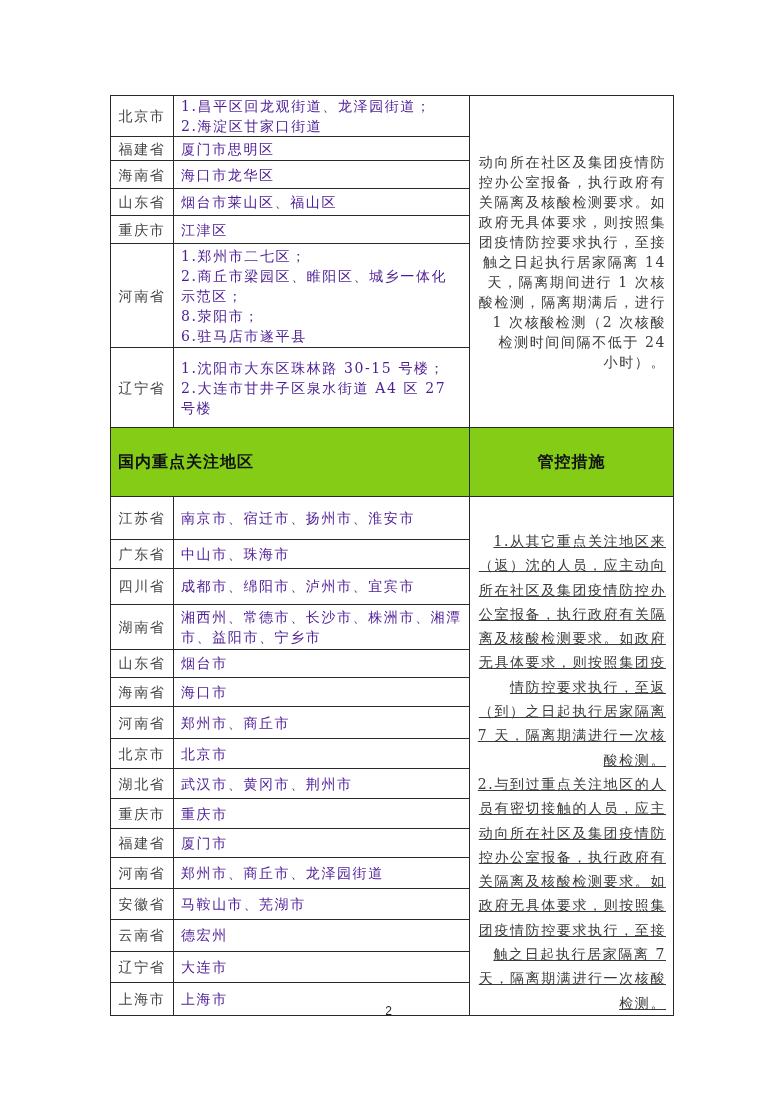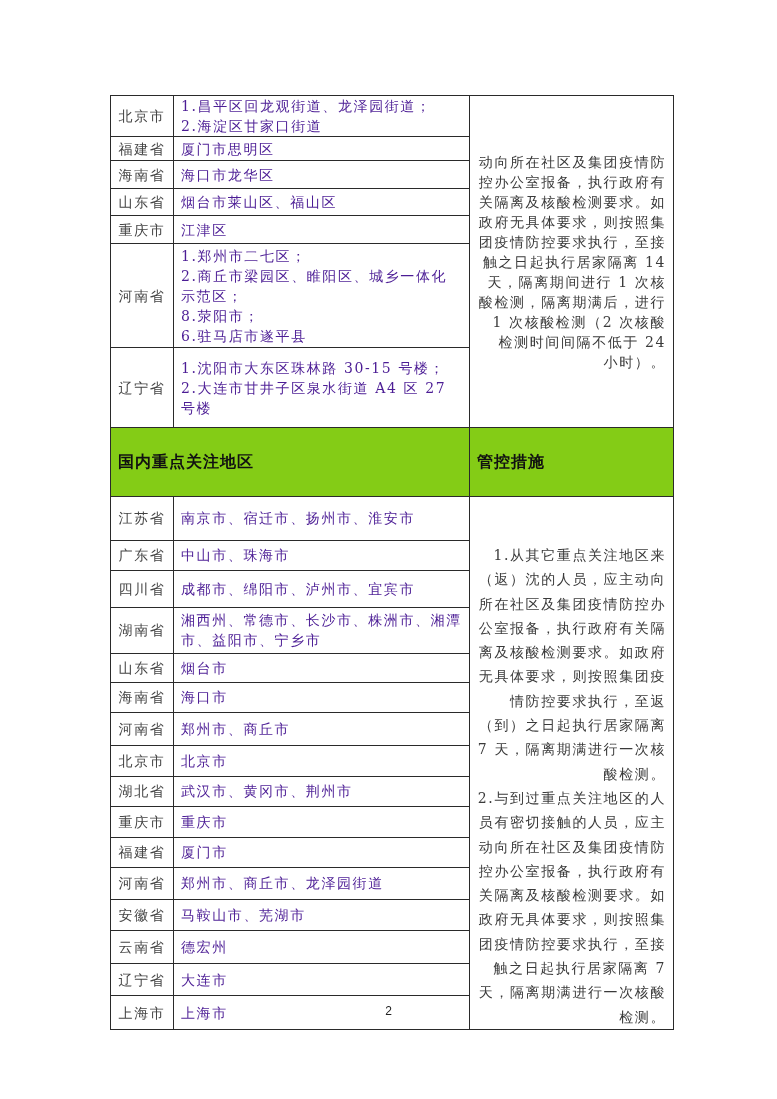--- a/index.html
+++ b/index.html
@@ -6,24 +6,24 @@
     body { width: 777px; height: 1099px; position: relative; overflow: hidden;
            font-family: "DejaVu Serif", "Liberation Serif", serif; color: #3a3a3a; }
     .page { position: absolute; left: 0; top: 0; width: 687px; height: 1099px; }
     table.doc { position: absolute; left: 110px; top: 95px; width: 563px;
                 border-collapse: collapse; table-layout: fixed; }
     table.doc td { border: 1.5px solid #2a2a2a; padding: 0 7px; font-size: 14px;
                    line-height: 20px; vertical-align: middle; letter-spacing: 1.6px; }
     td.prov { text-align: center; padding: 0 2px; letter-spacing: 2px; color: #444; }
     td.area { color: #4c1d95; }
     td.measure { vertical-align: top; padding: 4px 7px 0 8px; line-height: 24.5px; text-align: right; }
-    td.measure.bottom { vertical-align: top; padding-top: 46px; line-height: 24.3px; }
+    td.measure.bottom { vertical-align: top; padding-top: 32px; line-height: 24.3px; text-decoration: underline; }
     tr.header td { background: #84cc16; font-weight: bold; color: #111; font-size: 16px;
                    font-family: "DejaVu Sans", "Liberation Sans", sans-serif; height: 68px; letter-spacing: 1px; }
-    tr.header td.h-right { }
+    tr.header td.h-right { text-align: center; }
     .line { display: block; }
     .pagenum { position: absolute; left: 0; width: 777px; top: 1004px; text-align: center;
                font-family: "Liberation Sans", sans-serif; font-size: 12px; color: #222; }
   </style>
 </head>
 <body>
 
 <div class="page">
   <table class="doc">
     <colgroup>

